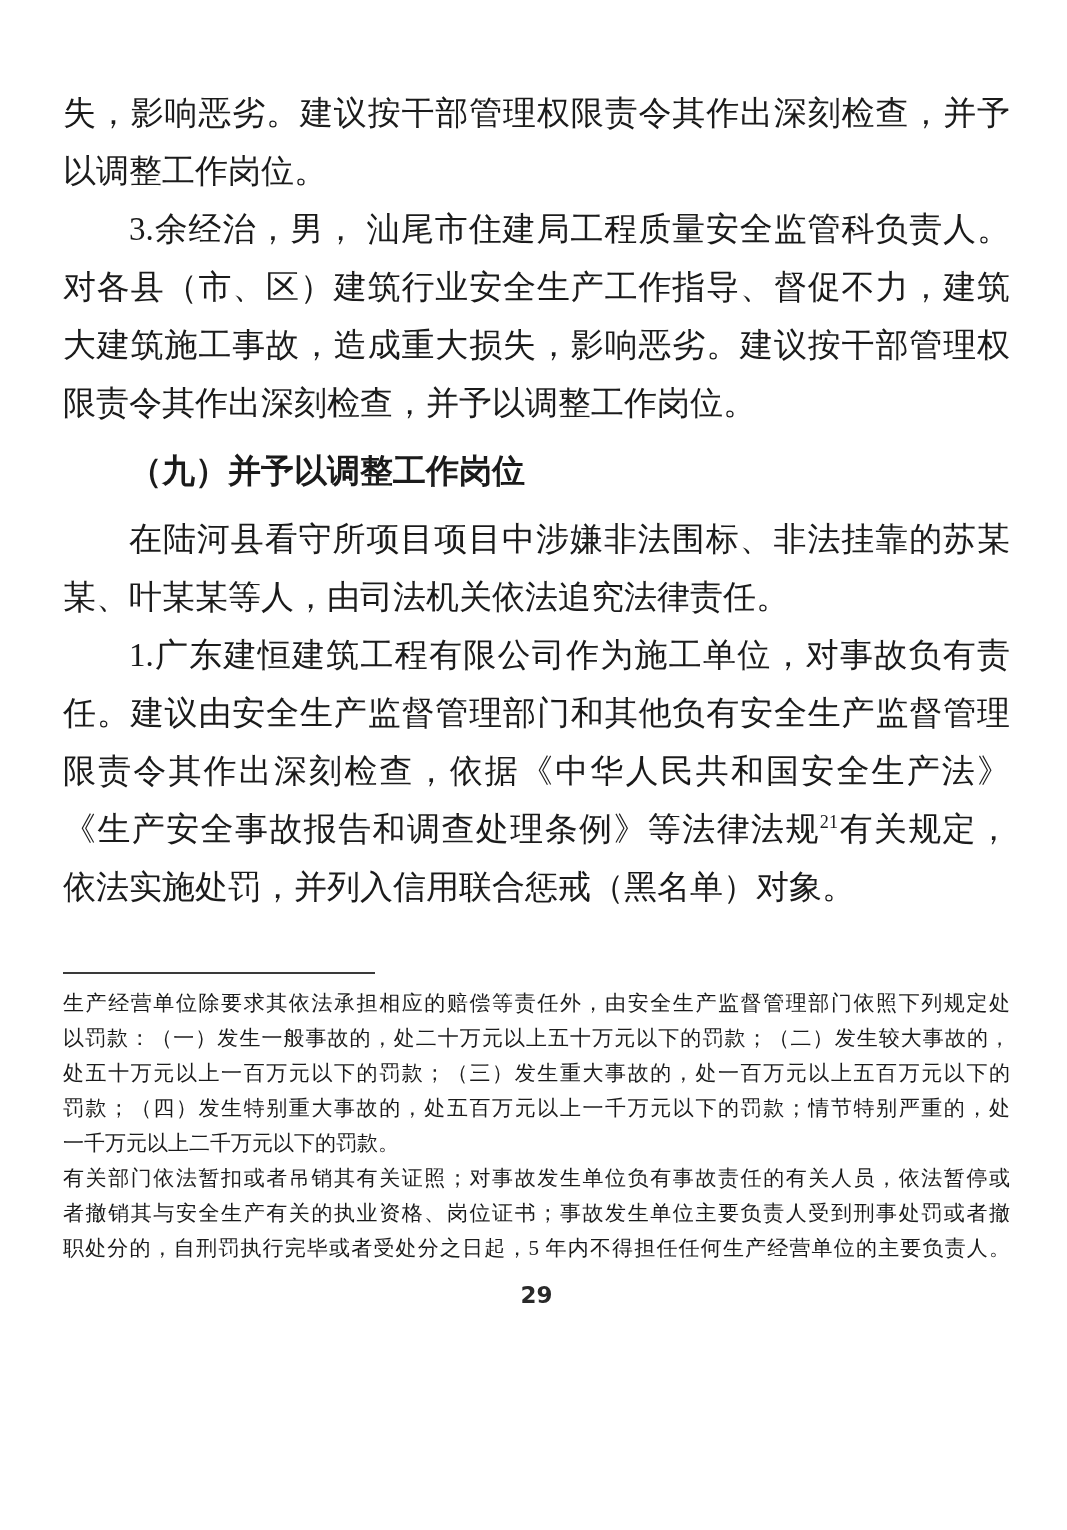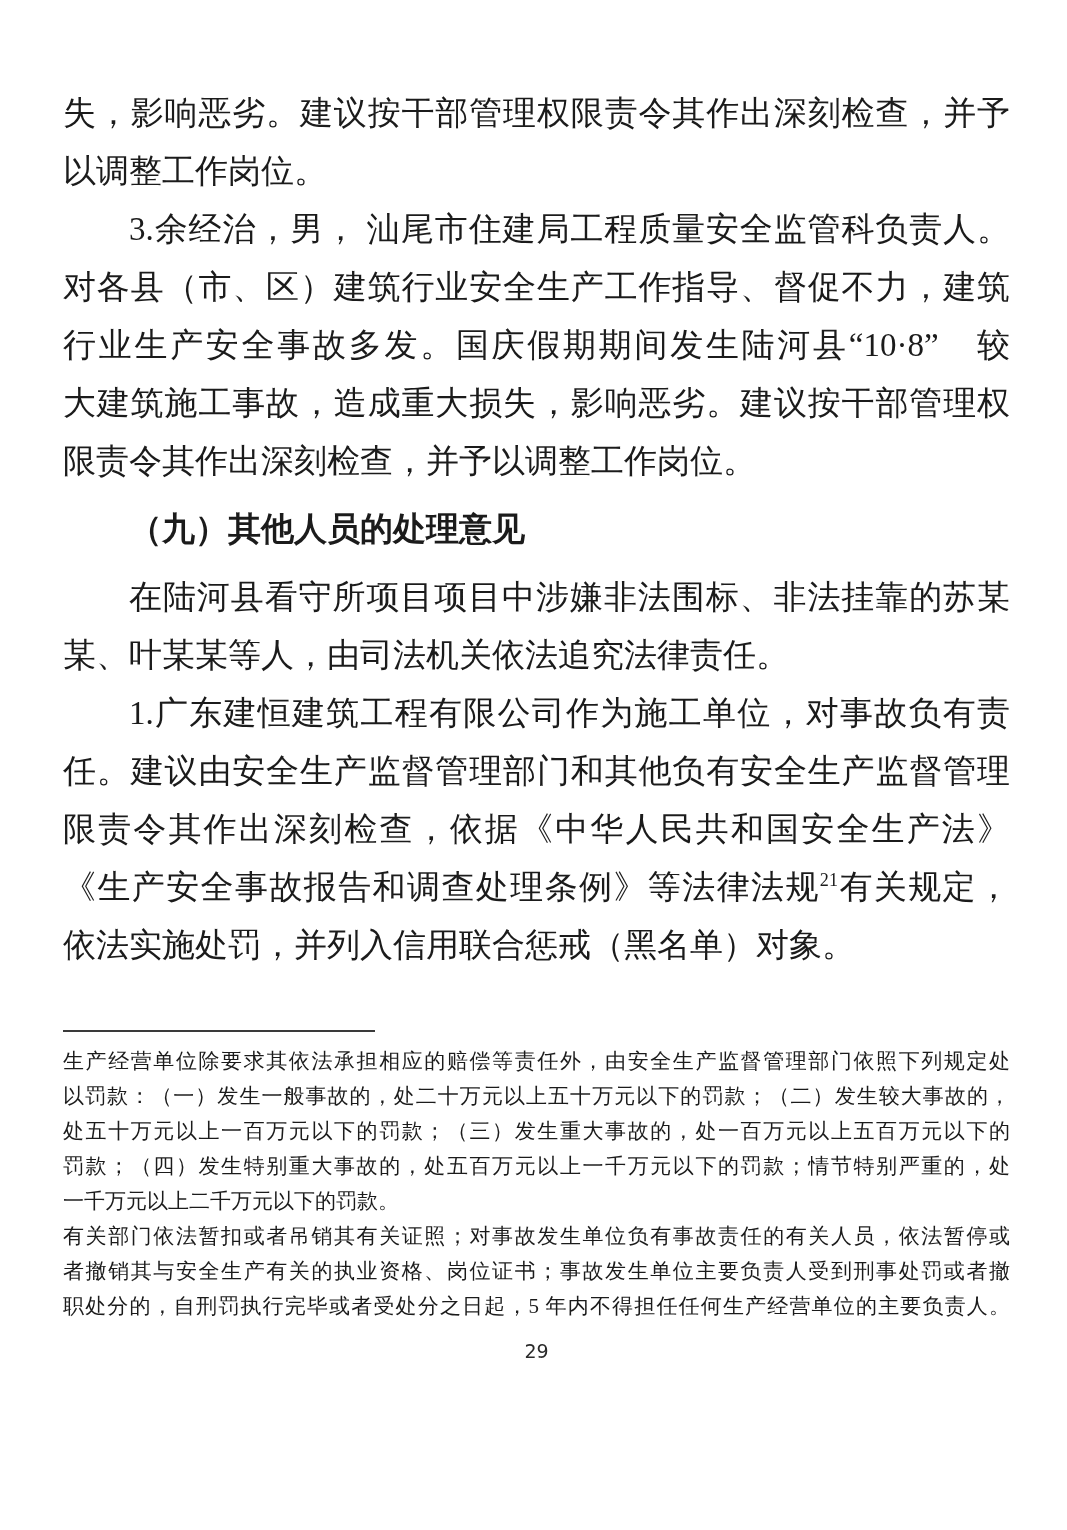--- a/index.html
+++ b/index.html
@@ -59,38 +59,38 @@
     text-align-last: justify;
     overflow: hidden;
   }
   .fline.lastline { text-align-last: left; }
   .fline.indent { text-indent: 2em; }
   
   .page-number {
     margin-top: 16px;
     text-align: center;
     font-family: "DejaVu Sans", "Liberation Sans", sans-serif;
-    font-size: 19px;
+    font-size: 23px;
     color: #2a2a2a;
+    font-weight: bold;
   }
 </style>
 </head>
 <body>
 
 <div class="page">
 
   <div class="body-text">
     <div class="bline">失，影响恶劣。建议按干部管理权限责令其作出深刻检查，并予</div>
     <div class="bline lastline">以调整工作岗位。</div>
     <div class="bline indent">3.余经治，男， 汕尾市住建局工程质量安全监管科负责人。</div>
     <div class="bline">对各县（市、区）建筑行业安全生产工作指导、督促不力，建筑</div>
-    <div class="bline">行业生产安全事故多发。国庆假期期间发生陆河县“10·8”　较</div>
     <div class="bline">大建筑施工事故，造成重大损失，影响恶劣。建议按干部管理权</div>
     <div class="bline lastline">限责令其作出深刻检查，并予以调整工作岗位。</div>
-    <div class="bline heading indent">（九）其他人员的处理意见</div>
+    <div class="bline heading indent">（九）并予以调整工作岗位</div>
     <div class="bline indent">在陆河县看守所项目项目中涉嫌非法围标、非法挂靠的苏某</div>
     <div class="bline lastline">某、叶某某等人，由司法机关依法追究法律责任。</div>
     <div class="bline indent">1.广东建恒建筑工程有限公司作为施工单位，对事故负有责</div>
     <div class="bline">任。建议由安全生产监督管理部门和其他负有安全生产监督管理</div>
     <div class="bline">限责令其作出深刻检查，依据《中华人民共和国安全生产法》</div>
     <div class="bline"><span>《生产安全事故报告和调查处理条例》等法律法规</span><sup class="fnref">21</sup><span>有关规定，</span></div>
     <div class="bline lastline">依法实施处罚，并列入信用联合惩戒（黑名单）对象。</div>
   </div>
 
   <div class="fn-separator"></div>

